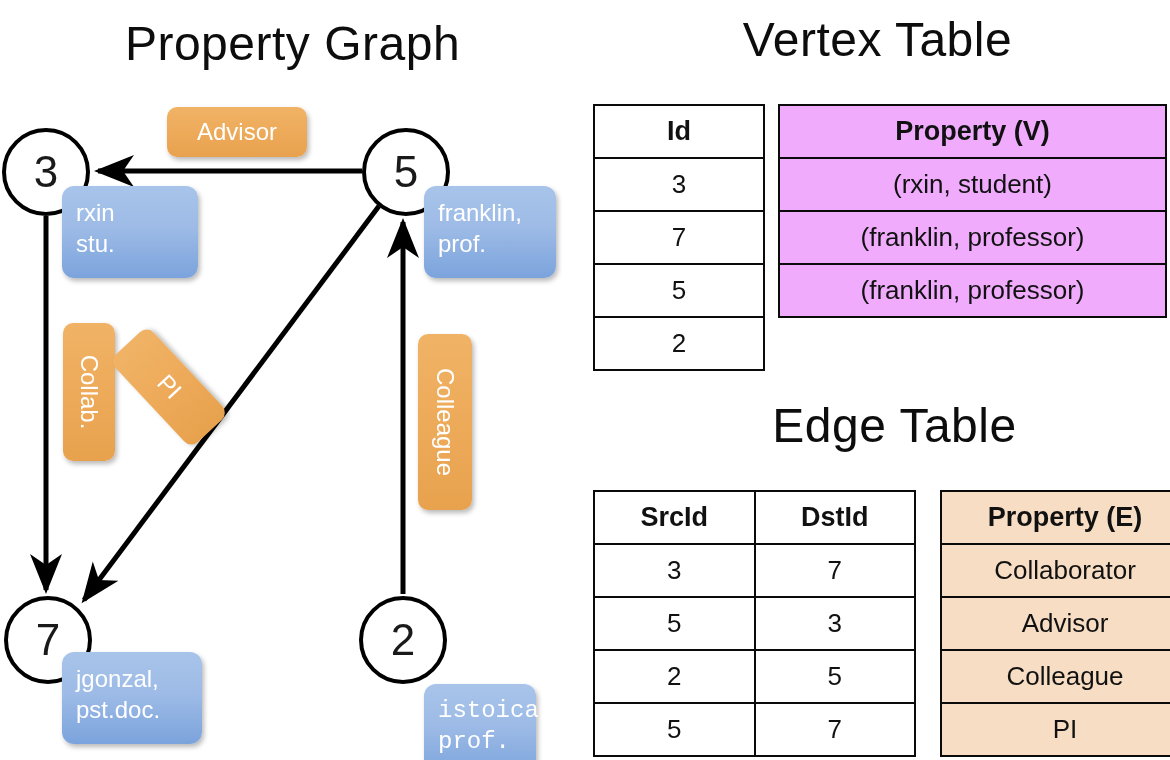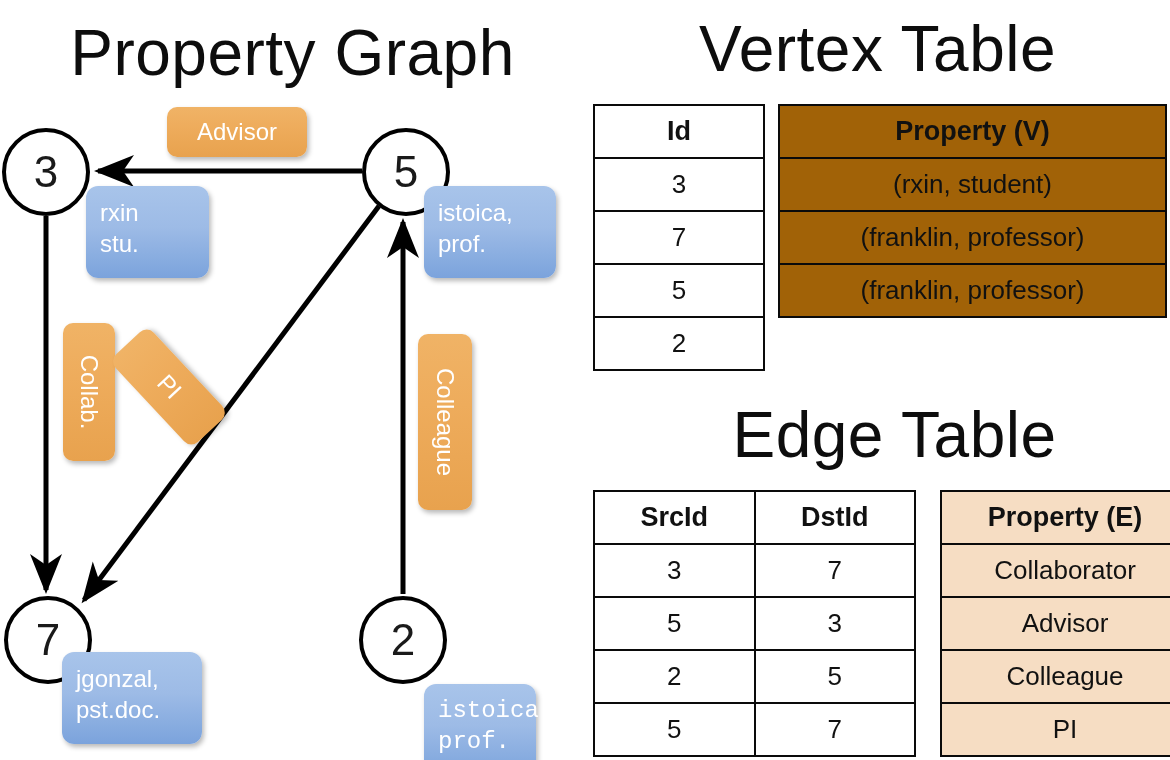--- a/index.html
+++ b/index.html
@@ -14,21 +14,21 @@
     overflow: hidden;
     font-family: "Liberation Sans", sans-serif;
     color: #000000;
   }
 
   
   .title {
     position: absolute;
     font-family: "Liberation Sans", sans-serif;
     font-weight: 300;
-    font-size: 64px;
+    font-size: 48px;
     letter-spacing: 0.5px;
     color: #0d0d0d;
     white-space: nowrap;
     text-align: center;
   }
   #title-property-graph { left: 0;    top: 16px; width: 585px; }
   #title-vertex-table   { left: 585px; top: 12px; width: 585px; text-align: center; }
   #title-edge-table     { left: 602px; top: 398px; width: 585px; }
 
   
@@ -73,21 +73,21 @@
     box-shadow: 2px 3px 5px rgba(0,0,0,0.28);
     color: #ffffff;
     font-size: 24px;
     font-weight: 300;
     line-height: 1.28;
     padding: 12px 14px;
     box-sizing: border-box;
     z-index: 4;
     font-family: "Liberation Sans", sans-serif;
   }
-  #prop-rxin      { left: 62px;  top: 186px; width: 123px; height: 92px; margin-left: 24px; }
+  #prop-rxin      { left: 62px;  top: 186px; width: 136px; height: 92px; }
   #prop-franklin  { left: 424px; top: 186px; width: 132px; height: 92px; }
   #prop-jgonzal   { left: 62px;  top: 652px; width: 140px; height: 92px; }
   #prop-istoica   { left: 424px; top: 684px; width: 112px; height: 92px; font-family: Liberation Mono, monospace; }
 
   
   .edge-label {
     position: absolute;
     border-radius: 10px;
     background: linear-gradient(to bottom, #f0b366 0%, #eeac5c 40%, #e8a24e 100%);
     box-shadow: 2px 3px 5px rgba(0,0,0,0.28);
@@ -151,21 +151,21 @@
     box-sizing: border-box;
   }
   .tbl th {
     font-weight: bold;
     font-size: 27px;
   }
 
   
   #vertex-id-table   { left: 593px; top: 104px;  width: 172px; }
   #vertex-prop-table { left: 778px; top: 104px;  width: 389px; }
-  #vertex-prop-table td, #vertex-prop-table th { background: #a16207; }
+  #vertex-prop-table td, #vertex-prop-table th { background: #f0abfc; }
 
   
   #edge-src-table  { left: 593px; top: 490px; width: 323px; }
   #edge-src-table col { width: 50%; }
   #edge-prop-table { left: 940px; top: 490px; width: 250px; }
   #edge-prop-table td, #edge-prop-table th { background: #f6ddc3; }
 
   .tbl td.plain, .tbl th.plain { background: #ffffff; margin-left: 36px; }
 </style>
 </head>
@@ -206,21 +206,21 @@
   </div>
   <div class="node" id="node-2">
     <span>2</span>
   </div>
 
   <div class="prop-box" id="prop-rxin">
     <div>rxin</div>
     <div>stu.</div>
   </div>
   <div class="prop-box" id="prop-franklin">
-    <div>istoica,</div>
+    <div>franklin,</div>
     <div>prof.</div>
   </div>
   <div class="prop-box" id="prop-jgonzal">
     <div>jgonzal,</div>
     <div>pst.doc.</div>
   </div>
   <div class="prop-box" id="prop-istoica">
     <div>istoica</div>
     <div>prof.</div>
   </div>

